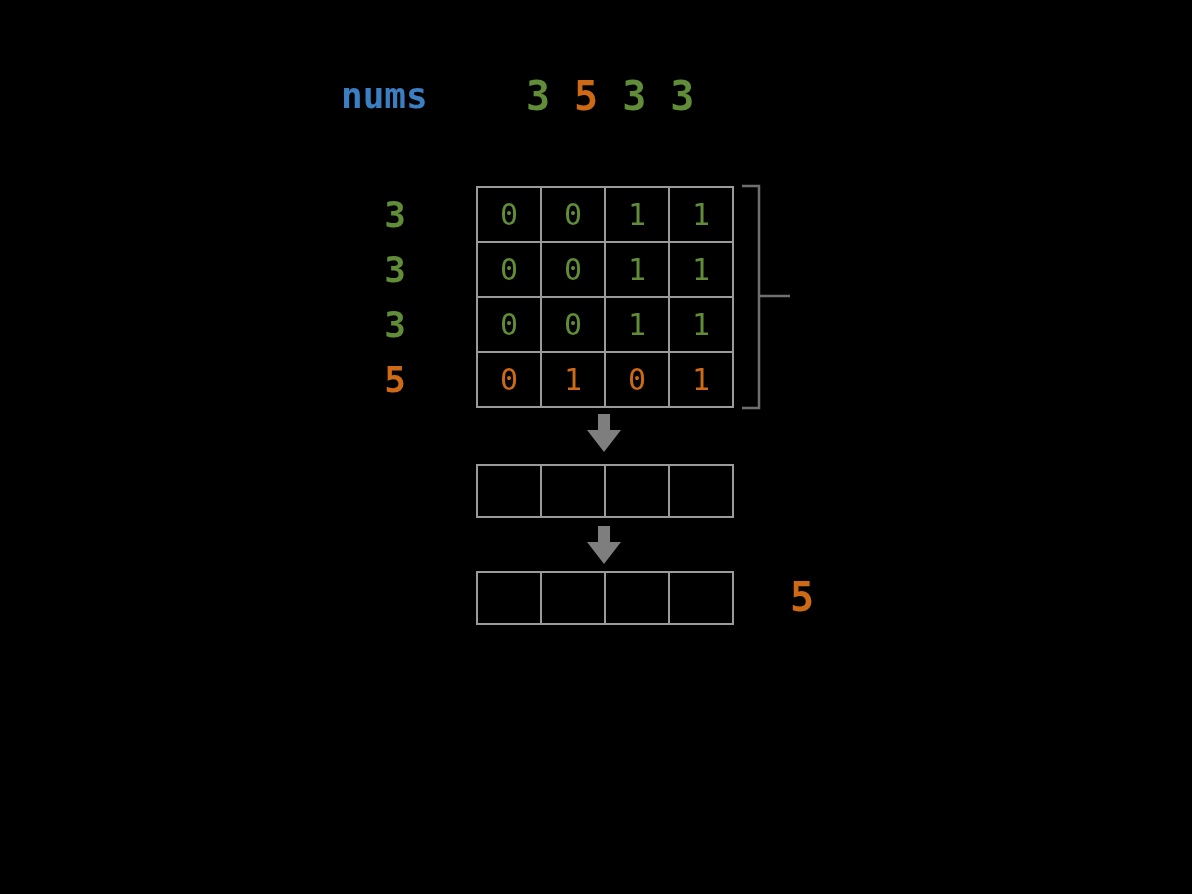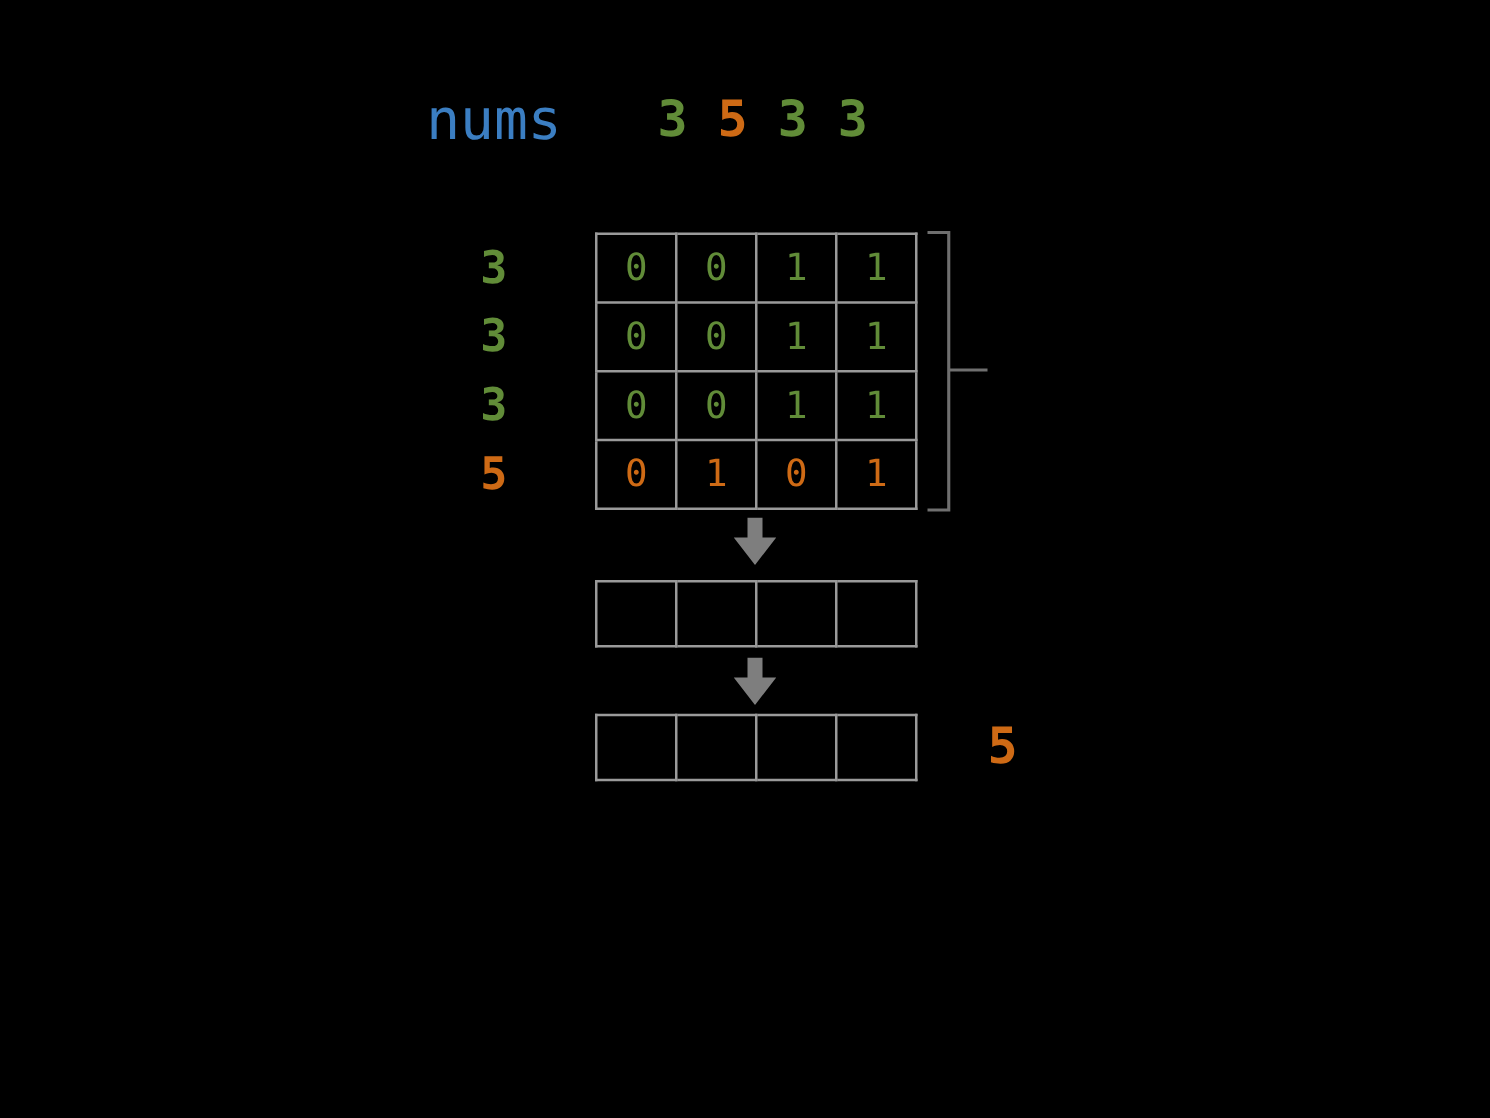--- a/index.html
+++ b/index.html
@@ -11,21 +11,21 @@
     background: var(--background, #000);
     font-family: "DejaVu Sans Mono", monospace;
     overflow: hidden;
   }
   .c-blue   { color: var(--blue,   #3b7ec2); }
   .c-green  { color: var(--green,  #618c38); }
   .c-orange { color: var(--orange, #ce6a15); }
 
   .header-label {
     position: absolute; left: 341px; top: 74px;
-    font-size: 45px; font-weight: normal; line-height: 44px;
+    font-size: 36px; font-weight: bold; line-height: 44px;
   }
   .header-values {
     position: absolute; left: 526px; top: 74px;
     display: flex; gap: 24px;
     font-size: 40px; font-weight: bold; line-height: 44px;
   }
 
   .row-labels {
     position: absolute; left: 355px; top: 187px;
     display: flex; flex-direction: column;

